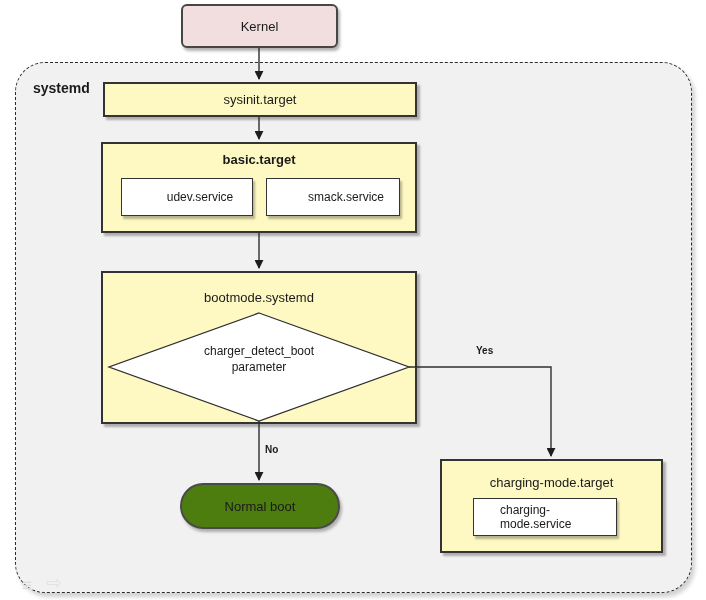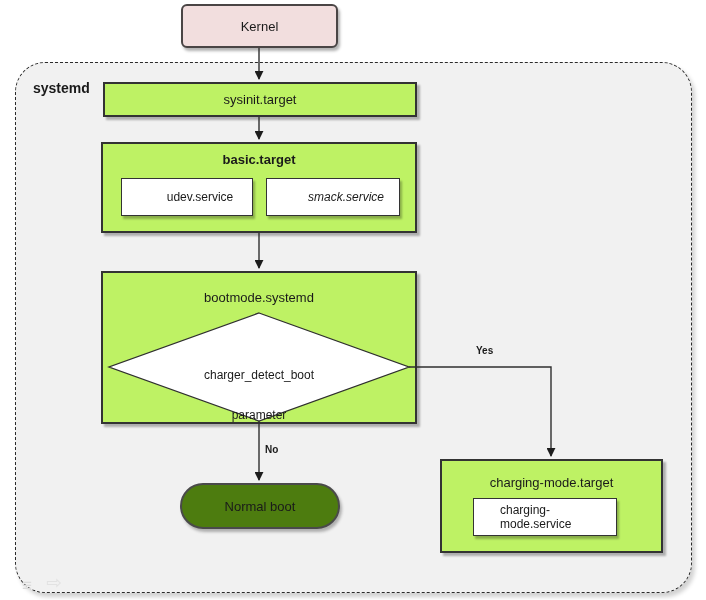--- a/index.html
+++ b/index.html
@@ -13,21 +13,21 @@
     position:absolute;left:15px;top:62px;width:677px;height:531px;
     background:#f1f1f1;border:1px dashed #2b2b2b;border-radius:30px;
     box-shadow:3px 4px 4px rgba(0,0,0,0.18);
     box-sizing:border-box;z-index:0;
   }
   .group-label{
     position:absolute;left:33px;top:80px;font-size:14px;font-weight:bold;z-index:3;
   }
   
   .box{
-    position:absolute;background:#bef264;border:2px solid #333333;
+    position:absolute;background:#fef9c3;border:2px solid #333333;
     box-shadow:3px 3px 2px rgba(0,0,0,0.28);
     box-sizing:border-box;z-index:1;
   }
   .box .title{display:block;text-align:center;font-size:13px;}
   .flexc{display:flex;align-items:center;justify-content:center;}
   .kernel{
     position:absolute;left:181px;top:4px;width:157px;height:44px;
     background:#f2dede;border:2px solid #4a4545;border-radius:6px;
     box-shadow:2px 3px 3px rgba(0,0,0,0.30);
     box-sizing:border-box;z-index:1;font-size:13px;
@@ -38,34 +38,34 @@
   .bootmode{left:101px;top:271px;width:316px;height:153px;}
   .bootmode .title{margin-top:17px;}
   .charging{left:440px;top:459px;width:223px;height:94px;}
   .charging .title{margin-top:14px;}
   .inner{
     position:absolute;background:#ffffff;border:1.5px solid #333333;
     box-shadow:2px 3px 2px rgba(0,0,0,0.28);
     box-sizing:border-box;font-size:12px;padding-left:26px;
   }
   .udev{left:18px;top:34px;width:132px;height:38px;}
-  .smack{left:163px;top:34px;width:134px;height:38px;font-style:italic;}
+  .smack{left:163px;top:34px;width:134px;height:38px;}
   .chsvc{left:31px;top:37px;width:144px;height:38px;}
   .normal{
     position:absolute;left:180px;top:483px;width:160px;height:46px;
     background:#4d7c0f;border:2px solid #4a4a4a;border-radius:23px;
     box-shadow:2px 3px 3px rgba(0,0,0,0.28);
     box-sizing:border-box;z-index:1;font-size:13px;
   }
   .edges{position:absolute;left:0;top:0;width:706px;height:600px;z-index:2;pointer-events:none;}
   .decision-text{
     position:absolute;left:149px;top:344px;width:220px;text-align:center;
     font-size:12px;line-height:15.5px;z-index:3;
   }
-  .decision-text span{display:block;margin-top:24px;}
+  .decision-text span{display:block;}
   .edge-label{position:absolute;font-size:10px;font-weight:bold;z-index:3;}
   .yes-label{left:476px;top:345px;}
   .no-label{left:265px;top:444px;}
   .watermark{position:absolute;z-index:4;color:#dcdcdc;line-height:1;}
   .wm-list{left:22px;top:577px;font-size:17px;}
   .wm-arrow{left:46px;top:573px;font-size:19px;color:#e2e2e2;}
 </style>
 </head>
 <body>
 

